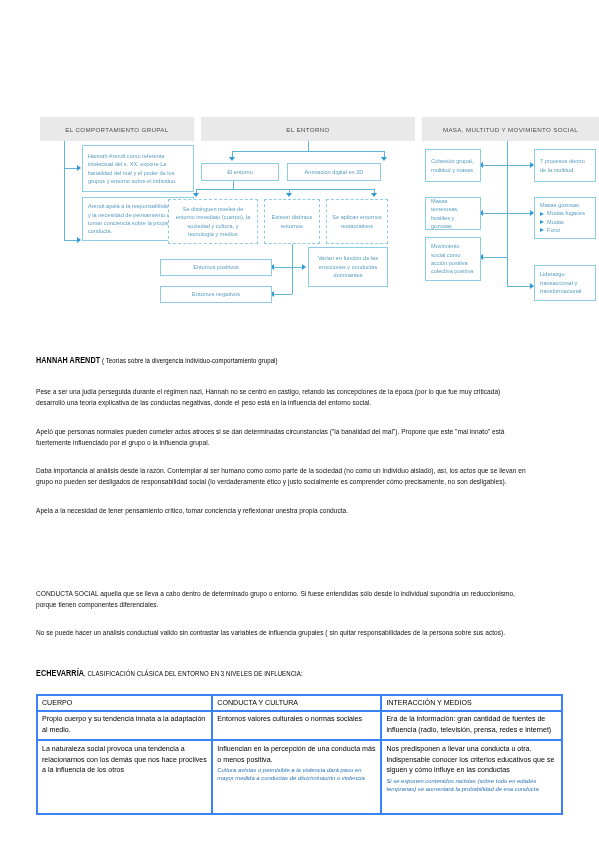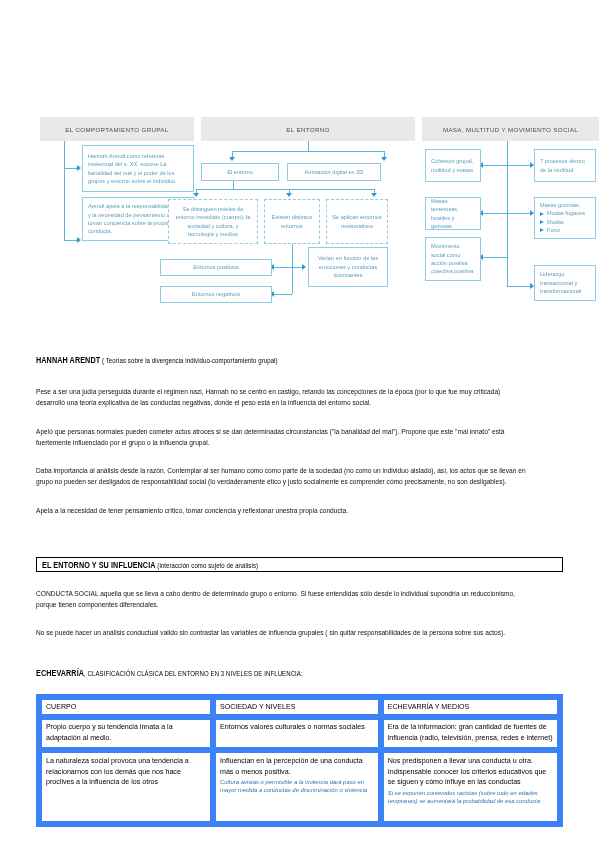--- a/index.html
+++ b/index.html
@@ -163,21 +163,21 @@
 
   
   .tbl {
     position: absolute;
     left: 36px; top: 694px;
     width: 527px;
     border-collapse: collapse;
     table-layout: fixed;
   }
   .tbl td, .tbl th {
-    border: 6px solid #3b82f6;
+    border: 2px solid #3b82f6;
     vertical-align: top;
     padding: 2.5px 4px 4px 4px;
     font-family: "Liberation Sans Narrow", "Liberation Sans", sans-serif;
     font-size: 7.1px;
     line-height: 1.5;
     color: #000;
     text-align: left;
     font-weight: normal;
   }
   .tbl th { height: 14px; padding-top: 1.5px; padding-bottom: 1.5px; }
@@ -322,45 +322,40 @@
   </div>
 
   <div class="body-text" style="top:387px;">Pese a ser una judía perseguida durante el régimen nazi, Hannah no se centró en castigo, retando las concepciones de la época (por lo que fue muy criticada) desarrolló una teoría explicativa de las conductas negativas, donde el peso está en la influencia del entorno social.</div>
 
   <div class="body-text" style="top:427px;">Apeló que personas normales pueden cometer actos atroces si se dan determinadas circunstancias ("la banalidad del mal"). Propone que este "mal innato" está fuertemente influenciado por el grupo o la influencia grupal.</div>
 
   <div class="body-text" style="top:466px;">Daba importancia al análisis desde la razón. Contemplar al ser humano como como parte de la sociedad (no como un individuo aislado), así, los actos que se llevan en grupo no pueden ser desligados de responsabilidad social (lo verdaderamente ético y justo socialmente es comprender cómo precisamente, no son desligables).</div>
 
   <div class="body-text" style="top:506px;">Apela a la necesidad de tener pensamiento crítico, tomar conciencia y reflexionar unestra propia conducta.</div>
 
-  <div class="boxed-head" style="top:557px;">
-    <div class="section-head">
-      <span>EL ENTORNO Y SU INFLUENCIA</span><span class="sub"> (interacción como sujeto de análisis)</span>
-    </div>
-  </div>
 
   <div class="body-text" style="top:589px;">CONDUCTA SOCIAL aquella que se lleva a cabo dentro de determinado grupo o entorno. Si fuese entendidas sólo desde lo individual supondría un reduccionismo, porque tienen componentes diferenciales.</div>
 
   <div class="body-text" style="top:628px;">No se puede hacer un análisis conductual valido sin contrastar las variables de influencia grupales ( sin quitar responsabilidades de la persona sobre sus actos).</div>
 
   <div class="section-head" style="position:absolute; left:36px; top:668px;">
     <span>ECHEVARRÍA</span><span class="sub">, CLASIFICACIÓN CLÁSICA DEL ENTORNO EN 3 NIVELES DE INFLUENCIA:</span>
   </div>
 
   <table class="tbl">
     <thead>
       <tr>
         <th style="width:33.4%;">
           <span class="cell-inner">CUERPO</span>
         </th>
         <th style="width:32.2%;">
-          <span class="cell-inner">SOCIEDAD Y NIVELES</span>
+          <span class="cell-inner">CONDUCTA Y CULTURA</span>
         </th>
         <th style="width:34.4%;">
-          <span class="cell-inner">ECHEVARRÍA Y MEDIOS</span>
+          <span class="cell-inner">INTERACCIÓN Y MEDIOS</span>
         </th>
       </tr>
     </thead>
     <tbody>
       <tr>
         <td>
           <span class="cell-inner">Propio cuerpo y su tendencia innata a la adaptación al medio.</span>
         </td>
         <td>
           <span class="cell-inner">Entornos valores culturales o normas sociales</span>

